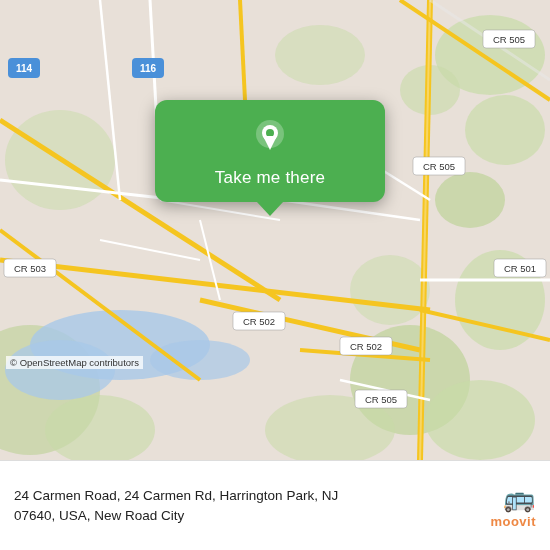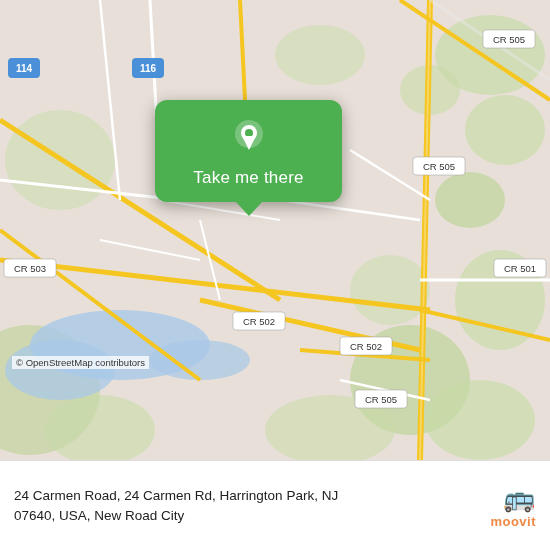--- a/index.html
+++ b/index.html
@@ -25,21 +25,21 @@
       height: 100%;
       position: absolute;
       top: 0; left: 0;
     }
 
     
     #popup-card {
       position: absolute;
       top: 100px;
       left: 155px;
-      width: 187px;
+      width: 230px;
       background: #4CAF50;
       border-radius: 12px;
       padding: 16px 20px 14px 20px;
       display: flex;
       flex-direction: column;
       align-items: center;
       box-shadow: 0 4px 16px rgba(0,0,0,0.35);
     }
 
     #popup-card::after {
@@ -104,21 +104,21 @@
       font-weight: bold;
       color: #e84;
       letter-spacing: 0.5px;
       text-align: center;
     }
 
     
     #osm-attr {
       position: absolute;
       bottom: 91px;
-      left: 12px;
+      left: 6px;
       font-size: 9.5px;
       color: #333;
       background: rgba(255,255,255,0.75);
       padding: 1px 4px;
       border-radius: 0;
     }
   </style>
 </head>
 <body>
 

